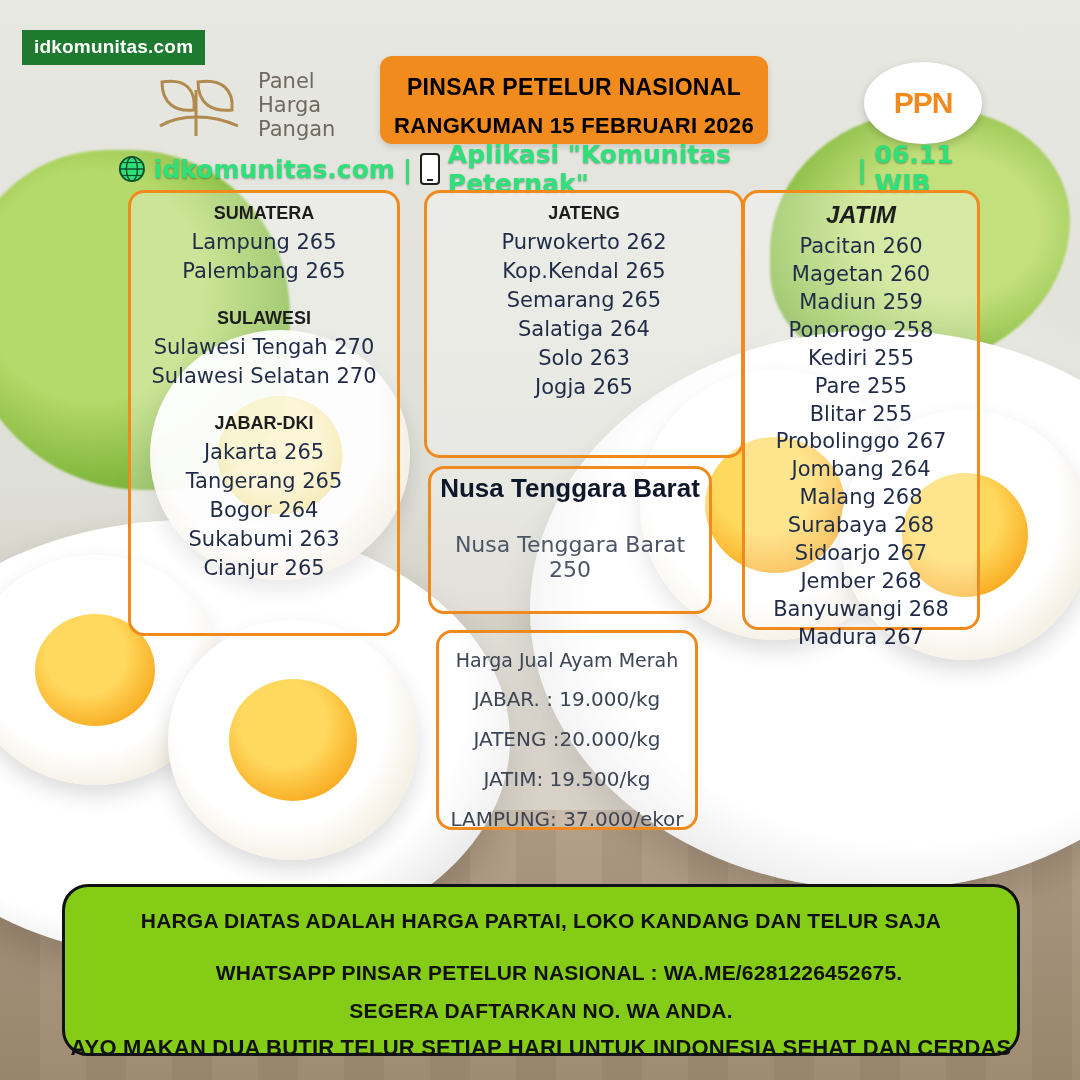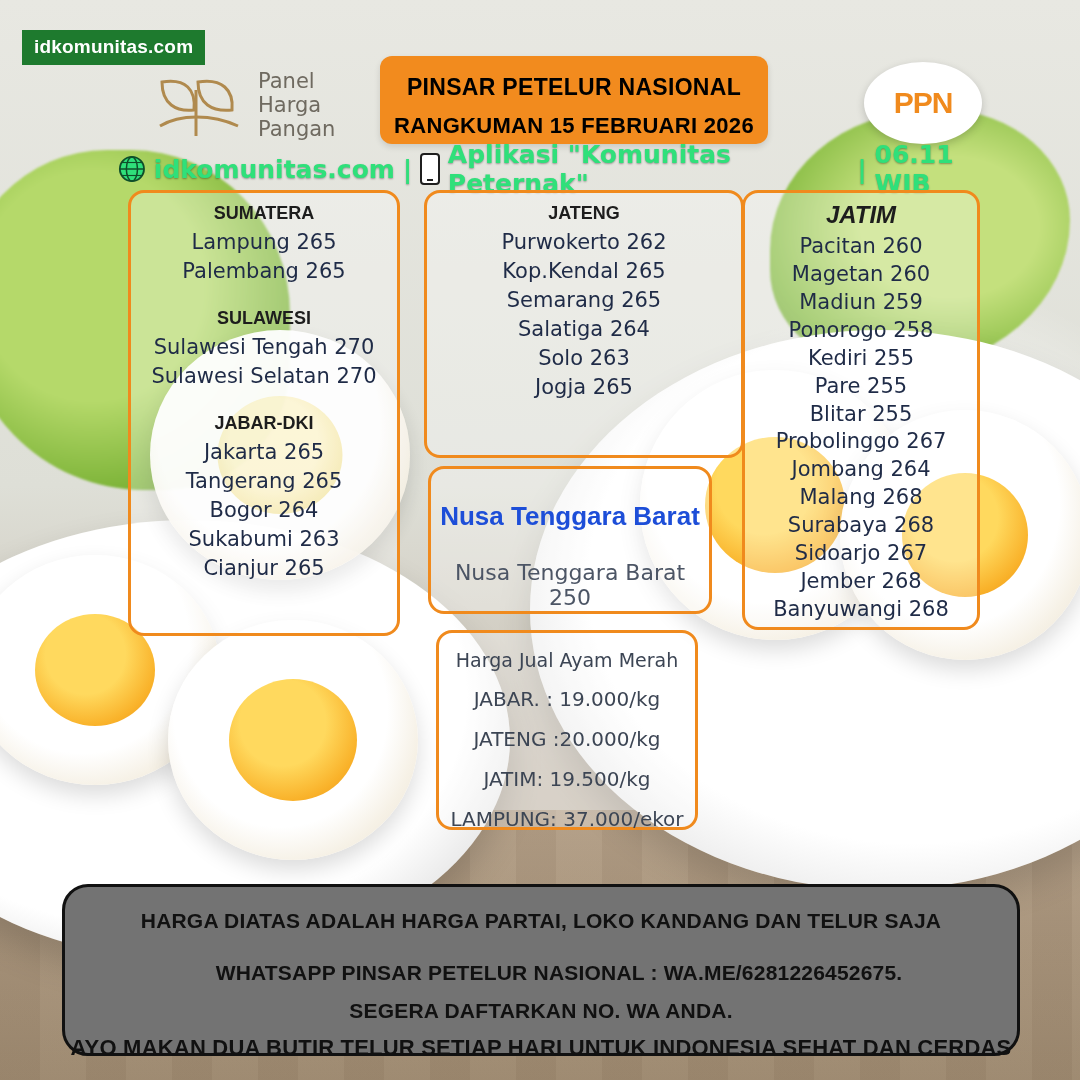--- a/index.html
+++ b/index.html
@@ -222,23 +222,23 @@
 
   #card-sumatera { left: 128px; top: 190px; width: 272px; height: 446px; }
   #card-jateng   { left: 424px; top: 190px; width: 320px; height: 268px; }
   #card-ntb      { left: 428px; top: 466px; width: 284px; height: 148px; }
   #card-jatim    { left: 742px; top: 190px; width: 238px; height: 440px; }
   #card-ayam     { left: 436px; top: 630px; width: 262px; height: 200px; }
 
   .ntb-title {
     font-size: 26px;
     font-weight: bold;
-    color: #1d4ed8;
-    text-align: center;
-    margin-top: 32px;
+    color: #0f172a;
+    text-align: center;
+    margin-top: 4px;
   }
   .ntb-value {
     text-align: center;
     font-size: 22px;
     color: #4c5565;
     margin-top: 28px;
     font-family: "DejaVu Sans", sans-serif;
   }
 
   .jatim-title { font-size: 24px; margin-top: 8px; font-style: italic; }
@@ -257,21 +257,21 @@
     color: #3c4554;
     margin-top: 16px;
     font-family: "DejaVu Sans", sans-serif;
   }
 
   
   .footer {
     position: absolute;
     left: 62px; top: 884px;
     width: 958px; height: 172px;
-    background: #737373;
+    background: #84cc16;
     border: 3px solid #111111;
     border-radius: 26px;
     box-sizing: border-box;
     padding-top: 16px;
     text-align: center;
   }
   .footer-line {
     font-weight: bold;
     color: #111111;
     letter-spacing: .2px;
@@ -390,20 +390,21 @@
     <div class="price-line jatim-line">Kediri 255</div>
     <div class="price-line jatim-line">Pare 255</div>
     <div class="price-line jatim-line">Blitar 255</div>
     <div class="price-line jatim-line">Probolinggo 267</div>
     <div class="price-line jatim-line">Jombang 264</div>
     <div class="price-line jatim-line">Malang 268</div>
     <div class="price-line jatim-line">Surabaya 268</div>
     <div class="price-line jatim-line">Sidoarjo 267</div>
     <div class="price-line jatim-line">Jember 268</div>
     <div class="price-line jatim-line">Banyuwangi 268</div>
+    <div class="price-line jatim-line">Madura 267</div>
   </div>
 
   <div class="card" id="card-ayam">
     <div class="ayam-title">Harga Jual Ayam Merah</div>
     <div class="ayam-line">JABAR. : 19.000/kg</div>
     <div class="ayam-line">JATENG :20.000/kg</div>
     <div class="ayam-line">JATIM: 19.500/kg</div>
     <div class="ayam-line">LAMPUNG: 37.000/ekor</div>
   </div>
 

